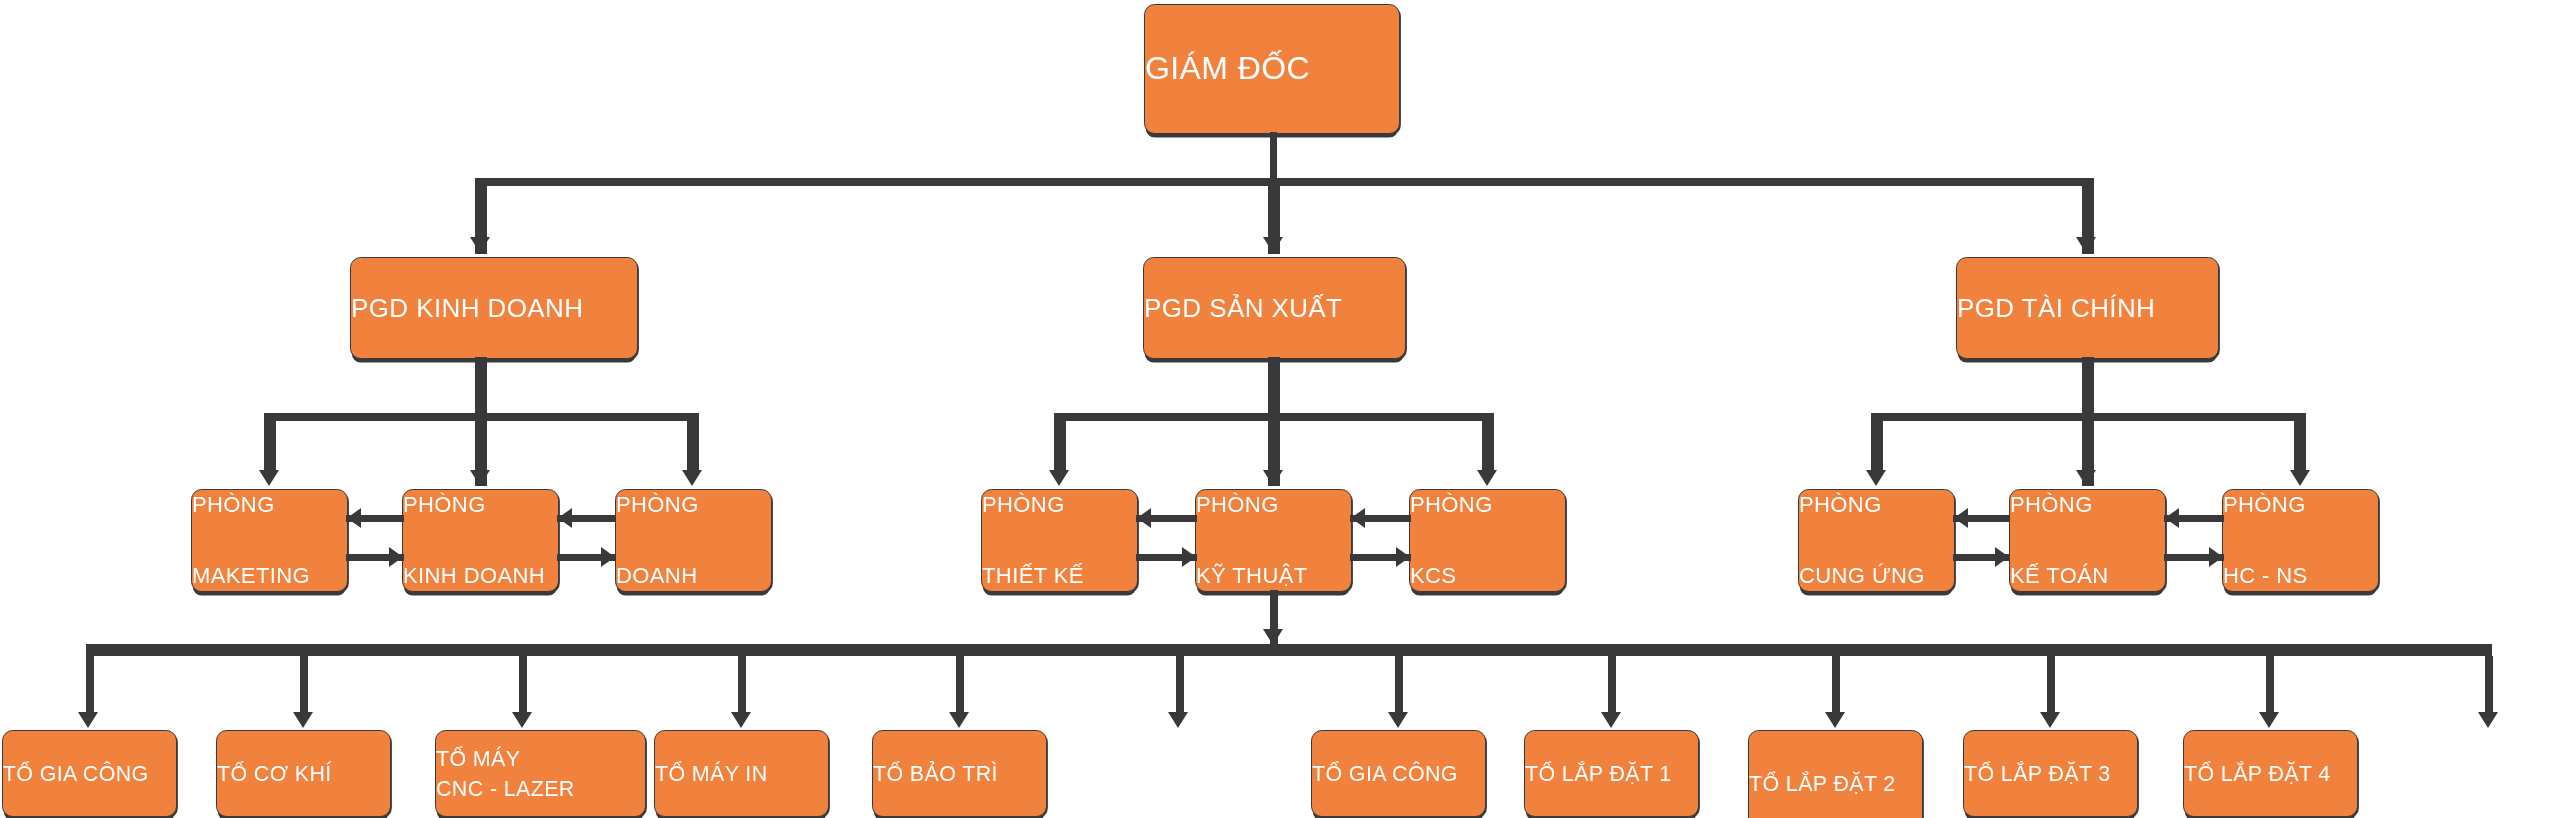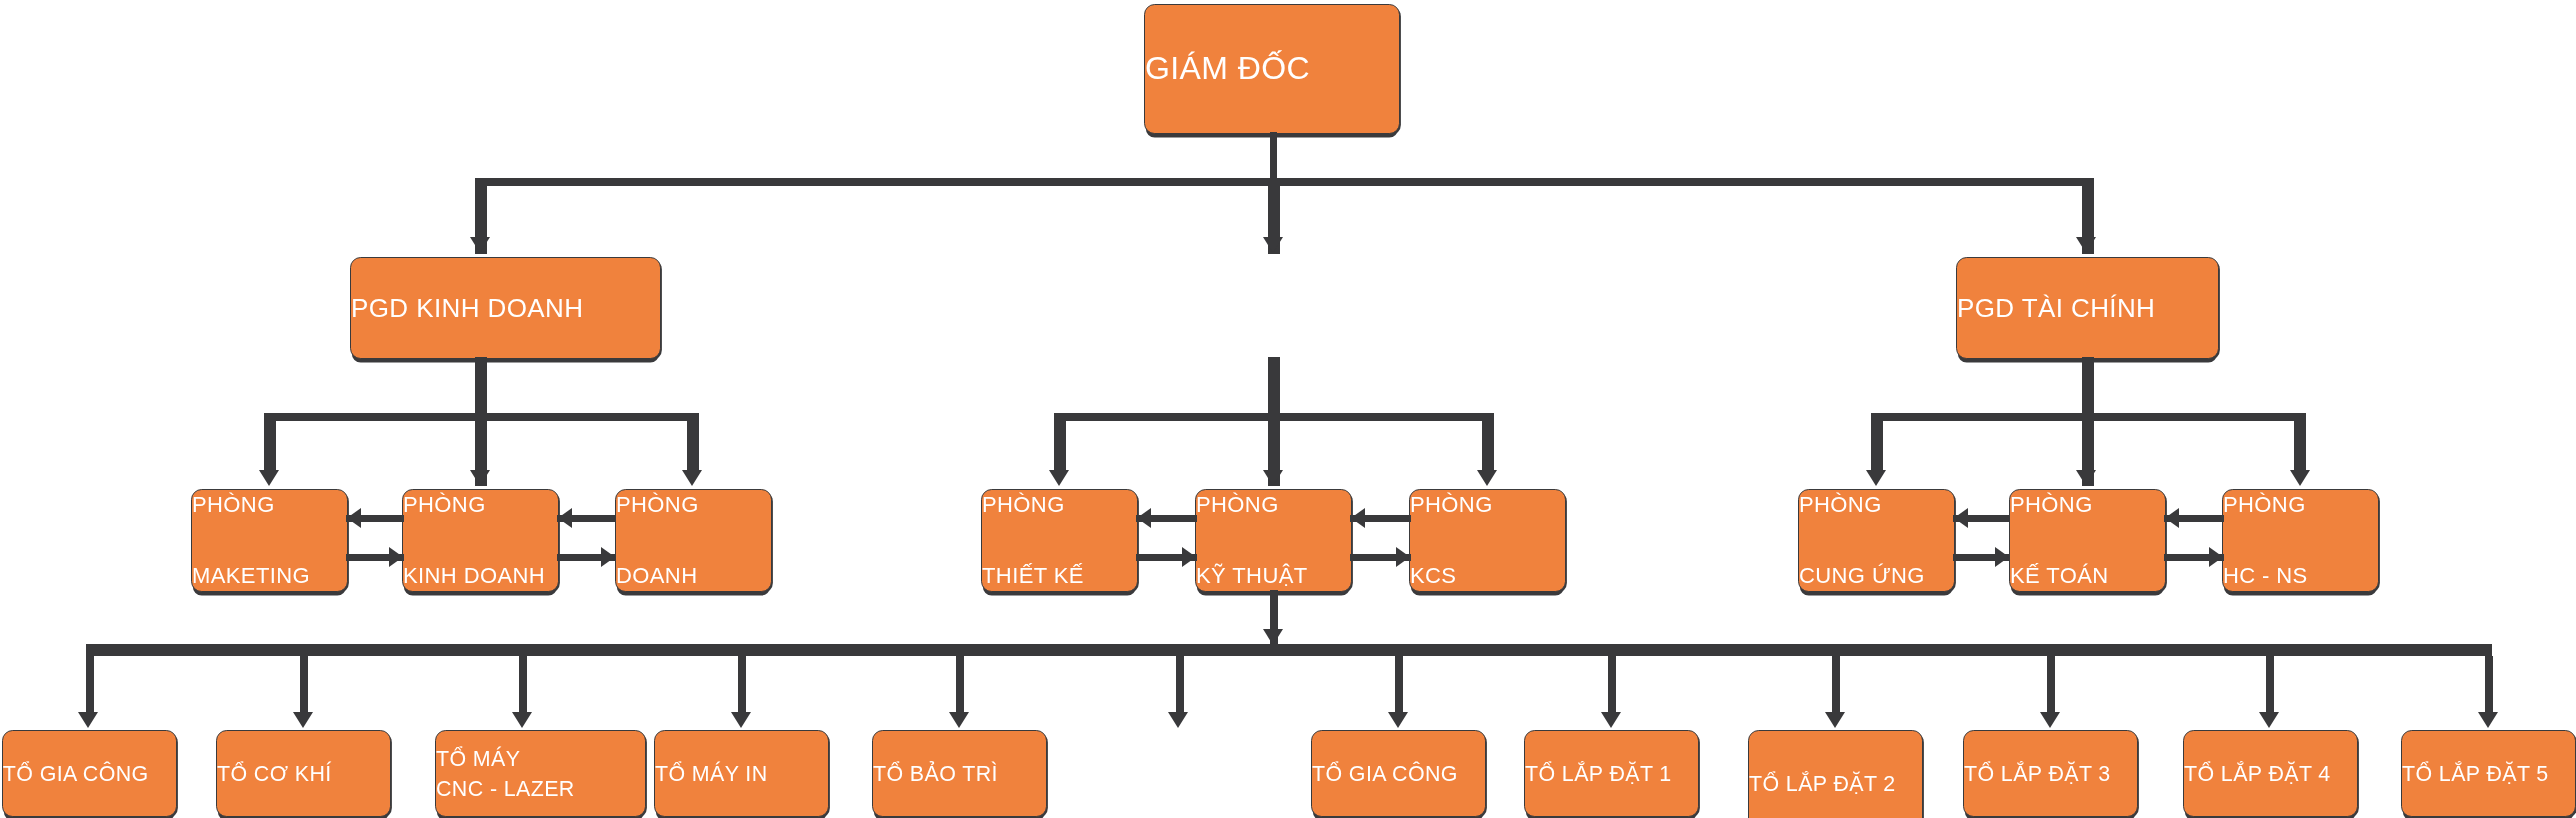--- a/index.html
+++ b/index.html
@@ -45,22 +45,25 @@
 
   <div class="v" style="left:1270px;top:132px;width:7.1px;height:49px"></div>
   <div class="h" style="left:477px;top:178px;width:1614px;height:8px"></div>
   <div class="v" style="left:475px;top:178px;width:11.6px;height:76px"></div>
   <div class="v" style="left:1268px;top:178px;width:11.6px;height:76px"></div>
   <div class="v" style="left:2082px;top:178px;width:11.6px;height:76px"></div>
   <div class="arr down" style="left:470px;top:237px"></div>
   <div class="arr down" style="left:1263px;top:237px"></div>
   <div class="arr down" style="left:2076px;top:237px"></div>
 
-  <div class="node l2" style="left:350px;top:257px;width:311px;height:102px">
+  <div class="node l2" style="left:350px;top:257px;width:288px;height:102px">
     <span class="ln">PGD KINH DOANH</span>
+  </div>
+  <div class="node l2" style="left:1143px;top:257px;width:263px;height:102px">
+    <span class="ln">PGD SẢN XUẤT</span>
   </div>
   <div class="node l2" style="left:1956px;top:257px;width:263px;height:102px">
     <span class="ln">PGD TÀI CHÍNH</span>
   </div>
 
   <div class="v" style="left:475px;top:357px;width:11.6px;height:129px"></div>
   <div class="h" style="left:264px;top:413px;width:434px;height:8px"></div>
   <div class="v" style="left:264px;top:413px;width:11.6px;height:62px"></div>
   <div class="v" style="left:687px;top:413px;width:11.6px;height:62px"></div>
   <div class="arr down" style="left:259px;top:470px"></div>
@@ -213,19 +216,15 @@
 
   </div>
   <div class="node l4" style="left:1963px;top:730px;width:175px;height:87px">
     <span class="ln">TỔ LẮP ĐẶT 3</span>
 
   </div>
   <div class="node l4" style="left:2183px;top:730px;width:175px;height:87px">
     <span class="ln">TỔ LẮP ĐẶT 4</span>
 
   </div>
-  <div class="node l4" style="left:2401px;top:730px;width:175px;height:87px">
-    <span class="ln">TỔ LẮP ĐẶT 5</span>
-
-  </div>
 
 </div>
 
 
 </body></html>

